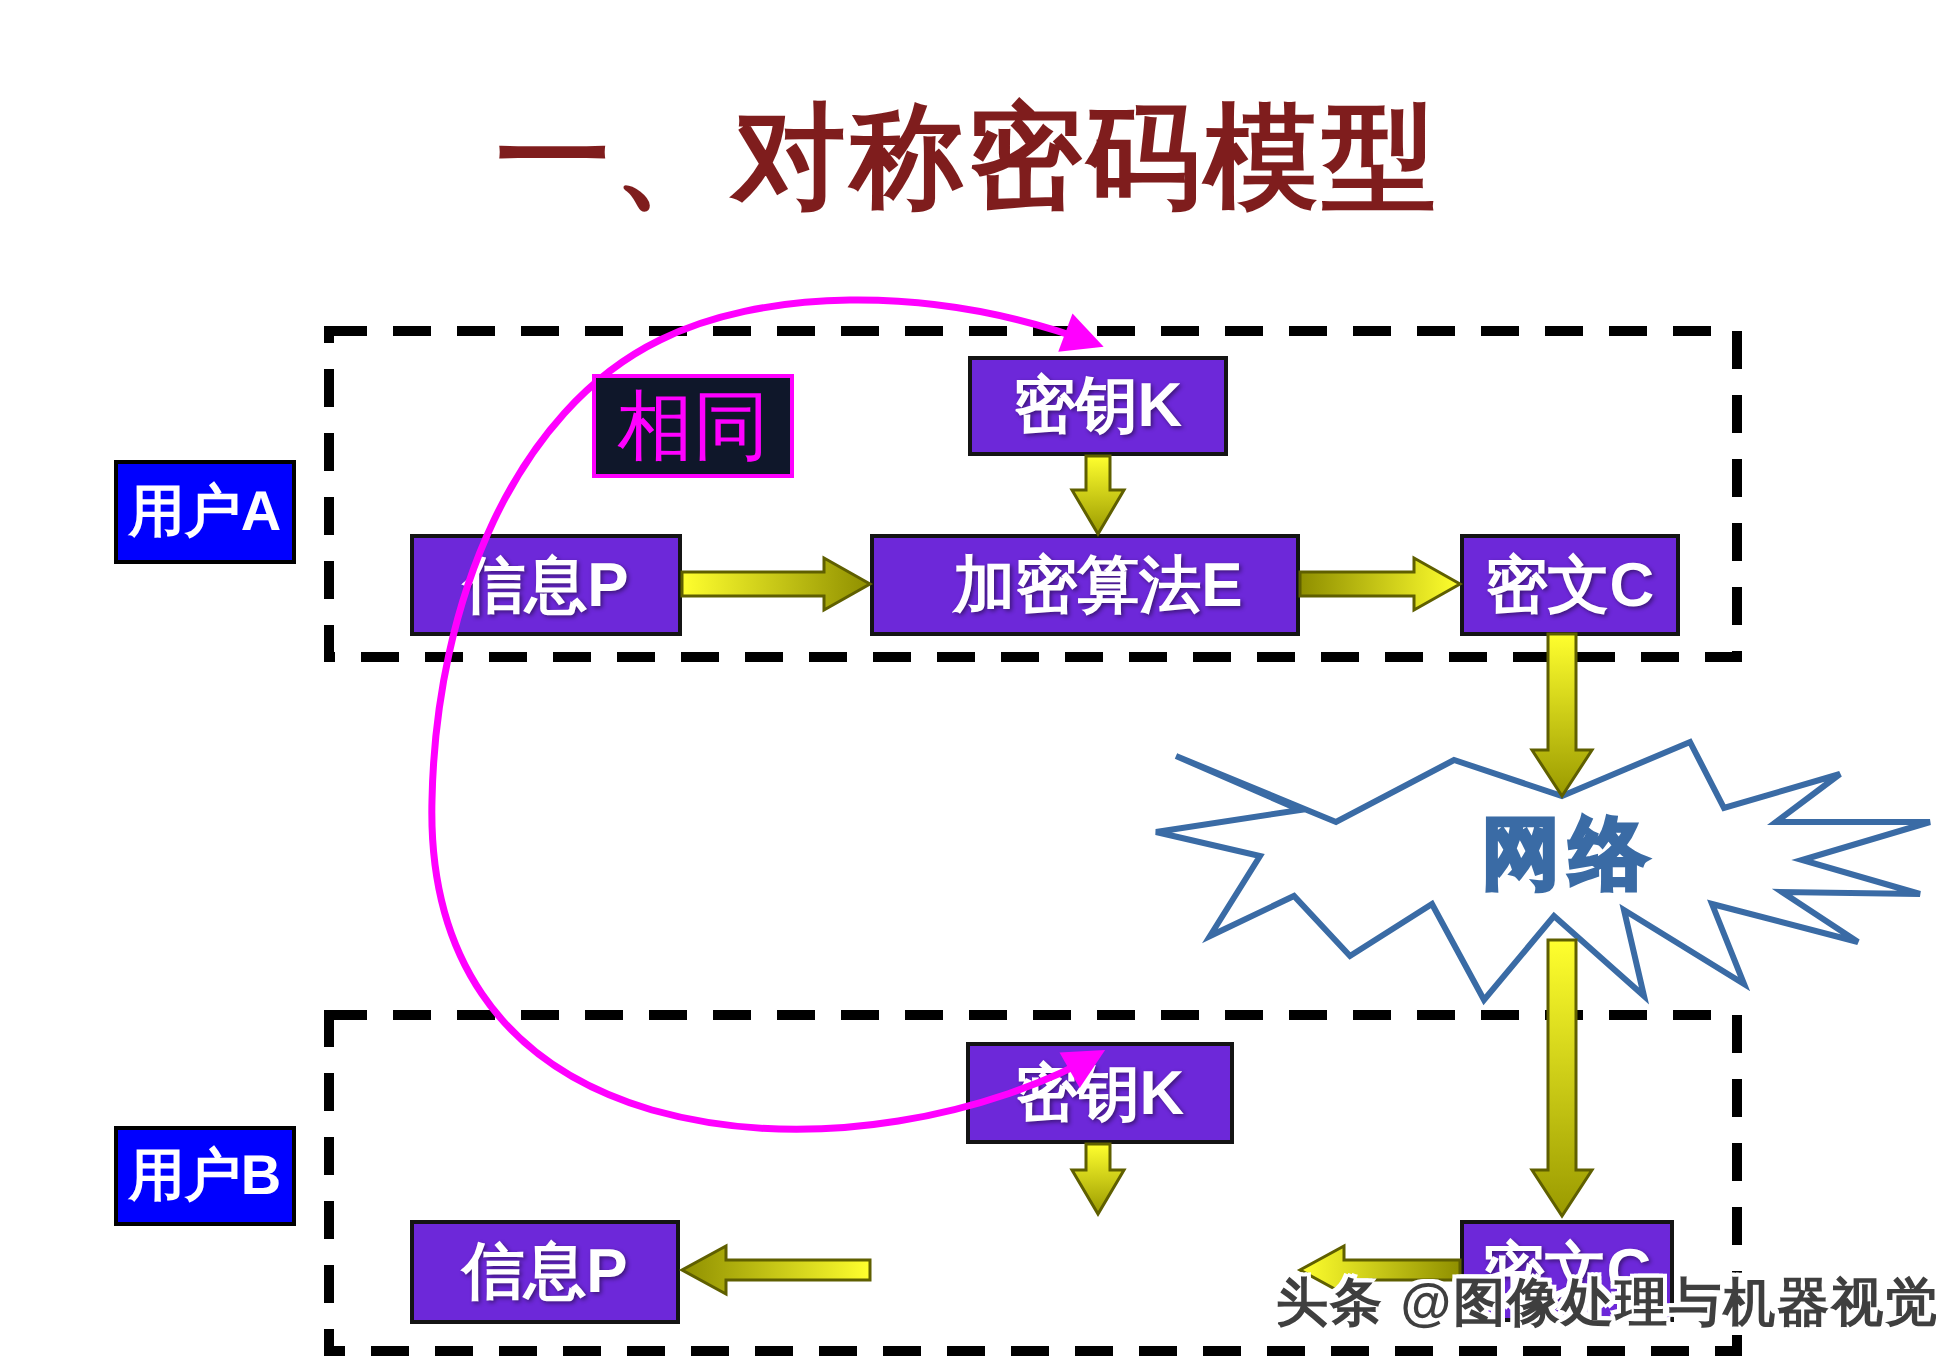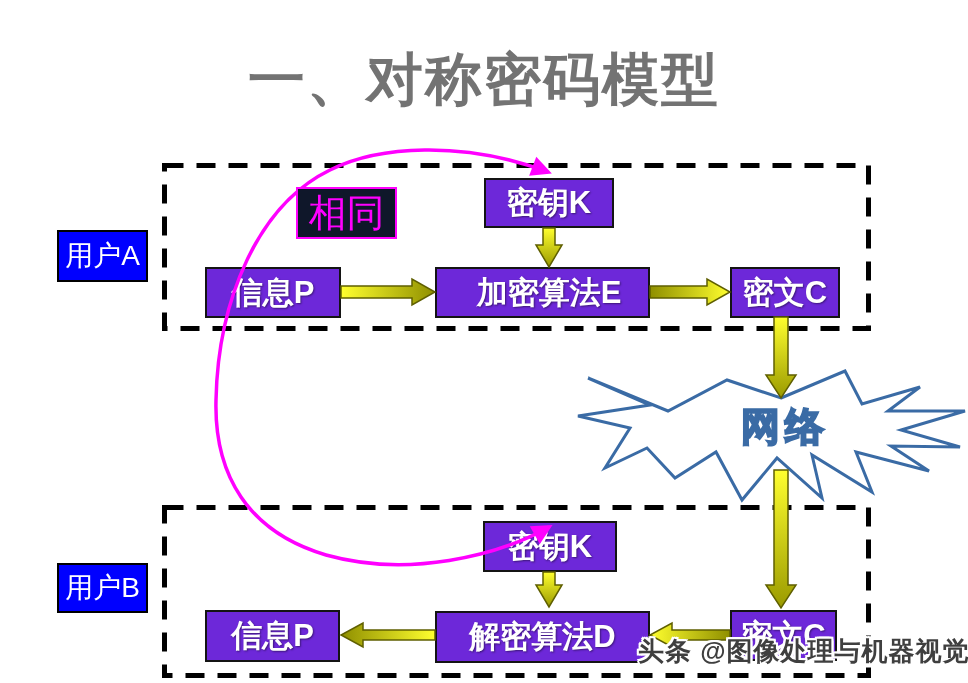--- a/index.html
+++ b/index.html
@@ -5,34 +5,34 @@
   html,body{margin:0;padding:0;background:#ffffff;}
   #stage{
     position:relative;width:968px;height:683px;background:#ffffff;overflow:hidden;
     font-family:"Liberation Sans",sans-serif;
   }
   .abs{position:absolute;box-sizing:border-box;}
   
   #title{
     left:0;top:44px;width:968px;height:76px;text-align:center;
     font-family:"Liberation Serif","DejaVu Serif",serif;
-    font-weight:bold;font-size:57px;line-height:72px;color:#737373;letter-spacing:2px;
+    font-weight:bold;font-size:57px;line-height:72px;color:#7f1d1d;letter-spacing:2px;
   }
   
   .gbox{
     background:#6d28d9;border:2px solid #141414;color:#ffffff;
     display:flex;align-items:center;justify-content:center;
     font-size:31px;font-weight:bold;text-shadow:1px 1px 2px rgba(0,0,0,0.45);
     white-space:nowrap;
   }
   
   .ubox{
     background:#0000ff;border:2px solid #000000;color:#ffffff;
     display:flex;align-items:center;justify-content:center;
-    font-size:28px;font-weight:normal;white-space:nowrap;
+    font-size:28px;font-weight:bold;white-space:nowrap;
   }
   
   #same-note{
     left:296px;top:187px;width:101px;height:52px;background:#0f172a;
     border:2px solid #ff00ff;color:#ff00ff;
     font-family:"Liberation Serif","DejaVu Serif",serif;font-size:38px;
     display:flex;align-items:center;justify-content:center;white-space:nowrap;
   }
   
   #network-label{
@@ -59,21 +59,20 @@
   <div class="abs ubox" style="left:57px;top:230px;width:91px;height:52px;">用户A</div>
   <div class="abs ubox" style="left:57px;top:563px;width:91px;height:50px;">用户B</div>
 
   <div class="abs gbox" style="left:484px;top:178px;width:130px;height:50px;">密钥K</div>
   <div class="abs gbox" style="left:205px;top:267px;width:136px;height:51px;">信息P</div>
   <div class="abs gbox" style="left:435px;top:267px;width:215px;height:51px;padding-left:13px;">加密算法E</div>
   <div class="abs gbox" style="left:730px;top:267px;width:110px;height:51px;">密文C</div>
 
   <div class="abs gbox" style="left:483px;top:521px;width:134px;height:51px;">密钥K</div>
   <div class="abs gbox" style="left:205px;top:610px;width:135px;height:52px;">信息P</div>
-  <div class="abs gbox" style="left:435px;top:611px;width:215px;height:52px;">解密算法D</div>
   <div class="abs gbox" style="left:730px;top:610px;width:107px;height:51px;">密文C</div>
 
   <svg id="overlay" class="abs" width="968" height="683" viewBox="0 0 968 683">
     <defs>
       <linearGradient id="g-bright-dark-h" x1="0" y1="0" x2="1" y2="0">
         <stop offset="0" stop-color="#ffff2e"></stop>
           <stop offset="1" stop-color="#8f8f00"></stop>
       </linearGradient>
       <linearGradient id="g-dark-bright-h" x1="0" y1="0" x2="1" y2="0">
         <stop offset="0" stop-color="#8f8f00"></stop>

